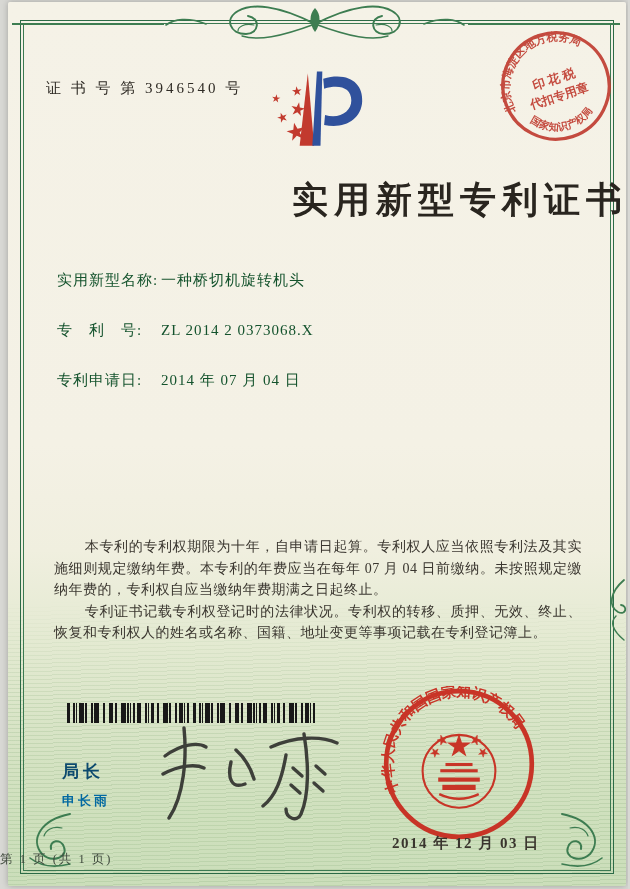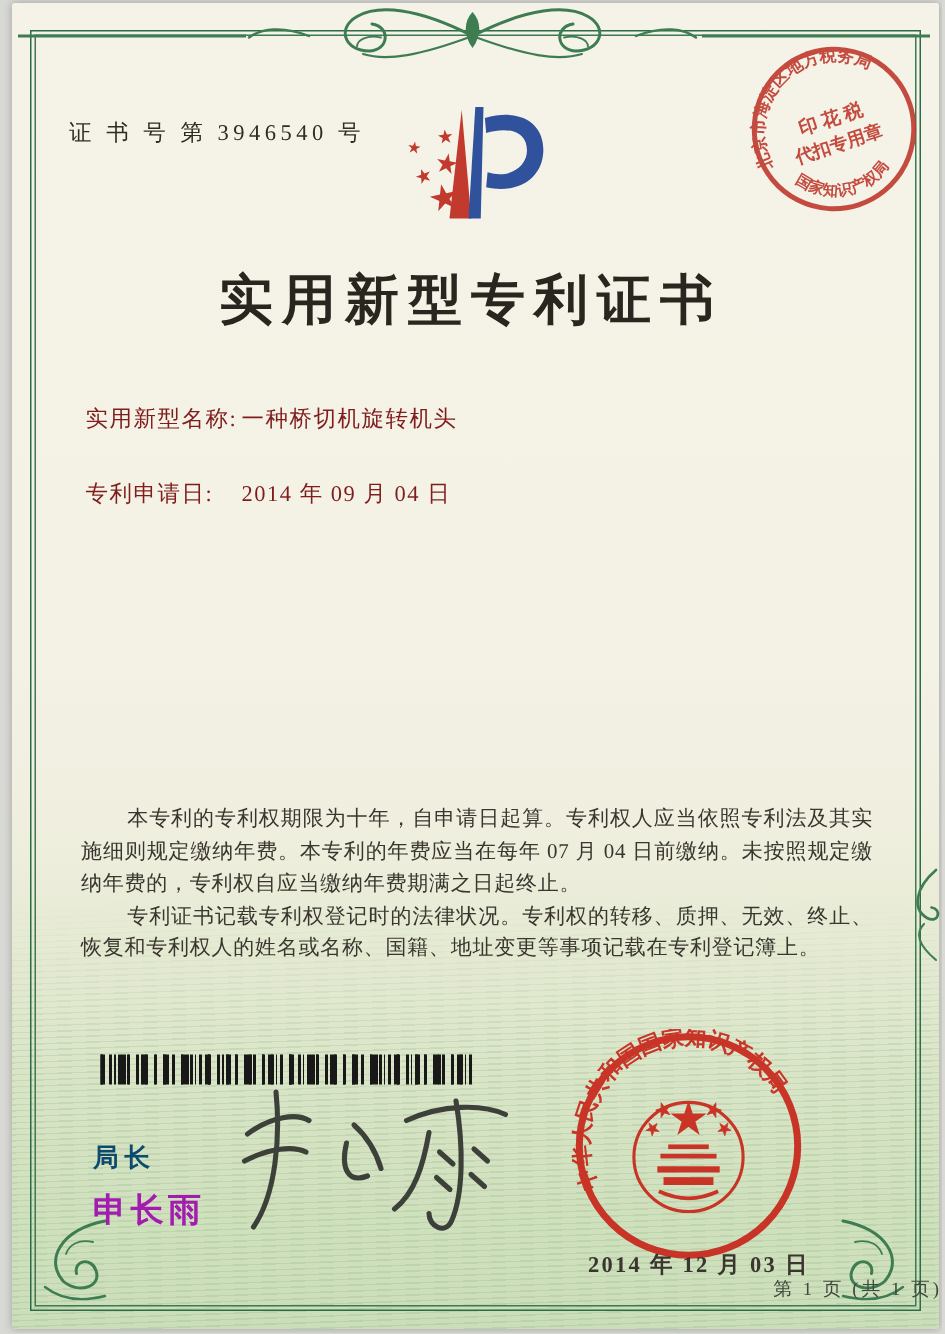--- a/index.html
+++ b/index.html
@@ -9,40 +9,40 @@
     background:linear-gradient(180deg,#f5f2e7 0%,#f4f1e5 50%,#f0efdf 62%,#e4ead2 72%,#d8e4c6 82%,#cfe0bd 92%,#cbdeba 100%);
     box-shadow:0 0 6px rgba(0,0,0,.25);}
   .waves{position:absolute;left:8px;right:2px;top:600px;bottom:3px;
     background:repeating-linear-gradient(178deg,rgba(104,152,94,.16) 0 1px,rgba(0,0,0,0) 1px 4px);
     -webkit-mask-image:linear-gradient(180deg,transparent 0,#000 35%);
     mask-image:linear-gradient(180deg,transparent 0,#000 35%);}
   .frame{position:absolute;left:20px;top:20px;right:14px;bottom:15px;border:1.5px solid #2c6b47;}
   .frame::before{content:"";position:absolute;inset:2px;border:1px solid #3b7a52;}
   .abs{position:absolute;}
   .cert-no{left:46px;top:79px;font-size:15px;letter-spacing:3px;color:#2f2b25;}
-  .title{left:0;top:176px;width:100%;text-align:center;font-size:36px;font-weight:700;
+  .title{left:0;top:176px;width:100%;text-align:right;font-size:36px;font-weight:700;
     letter-spacing:6px;color:#29251f;}
-  .fields{left:57px;top:266px;right:55px;color:#7f1d1d;}
+  .fields{left:57px;top:266px;right:55px;color:#14532d;}
   .field-row{font-size:15px;line-height:28px;margin-bottom:22px;white-space:nowrap;letter-spacing:1px;}
   .field-row .lbl{display:inline-block;width:104px;}
   .paragraphs{left:54px;top:536px;width:528px;font-size:14px;line-height:21.5px;
     text-align:justify;color:#3a362f;letter-spacing:.5px;}
   .paragraphs p{margin:0;text-indent:2.2em;}
   .barcode{left:67px;top:703px;width:250px;height:20px;
     background-image:
       repeating-linear-gradient(90deg,#181818 0 2px,rgba(0,0,0,0) 2px 6px),
       repeating-linear-gradient(90deg,#181818 0 1px,rgba(0,0,0,0) 1px 9px),
       repeating-linear-gradient(90deg,#181818 0 3px,rgba(0,0,0,0) 3px 14px);}
   .signer-title{left:62px;top:760px;font-size:17px;letter-spacing:4px;color:#0c4a6e;font-weight:600;}
-  .signer-name{left:62px;top:792px;font-size:22px;letter-spacing:3px;color:#a21caf;font-weight:600;}
+  .signer-name{left:62px;top:792px;font-size:13px;letter-spacing:3px;color:#0369a1;font-weight:600;}
   .signature{left:135px;top:716px;width:235px;height:122px;}
   .seal-auth{left:381px;top:686px;width:156px;height:156px;opacity:.93;}
   .seal-tax{left:498px;top:28px;width:116px;height:116px;transform:rotate(-18deg);opacity:.9;}
   .seal-date{left:392px;top:834px;font-size:15px;letter-spacing:1.5px;color:#3a352e;font-weight:600;}
-  .footer{left:0;top:851px;width:100%;text-align:right;font-size:12.5px;letter-spacing:2px;color:#3e483c;}
+  .footer{left:0;top:851px;width:100%;text-align:left;font-size:12.5px;letter-spacing:2px;color:#3e483c;}
   .line-top{position:absolute;top:23px;height:2px;background:#3d7d51;}
   .ornament-top{left:158px;top:3px;width:314px;height:40px;}
   .corner{width:52px;height:62px;}
   .corner-bl{left:22px;top:808px;}
   .corner-br{left:558px;top:808px;}
   .edge-right{left:604px;top:578px;width:24px;height:64px;}
 </style>
 </head>
 <body>
 
@@ -123,23 +123,26 @@
 
   <div class="abs title">实用新型专利证书</div>
 
   <div class="abs fields">
 
       <div class="field-row">
         <span class="lbl">实用新型名称:</span><span class="val">一种桥切机旋转机头</span>
       </div>
 
 
-
       <div class="field-row">
-        <span class="lbl">专利申请日:</span><span class="val">2014 年 09 月 04 日</span>
+        <span class="lbl">专　利　号:</span><span class="val">ZL 2014 2 0373068.X</span>
+      </div>
+
+      <div class="field-row">
+        <span class="lbl">专利申请日:</span><span class="val">2014 年 07 月 04 日</span>
       </div>
 
 
     </div>
 
   <div class="abs paragraphs">
 
 
       <p>本专利的专利权期限为十年，自申请日起算。专利权人应当依照专利法及其实施细则规定缴纳年费。本专利的年费应当在每年 07 月 04 日前缴纳。未按照规定缴纳年费的，专利权自应当缴纳年费期满之日起终止。</p>
 

